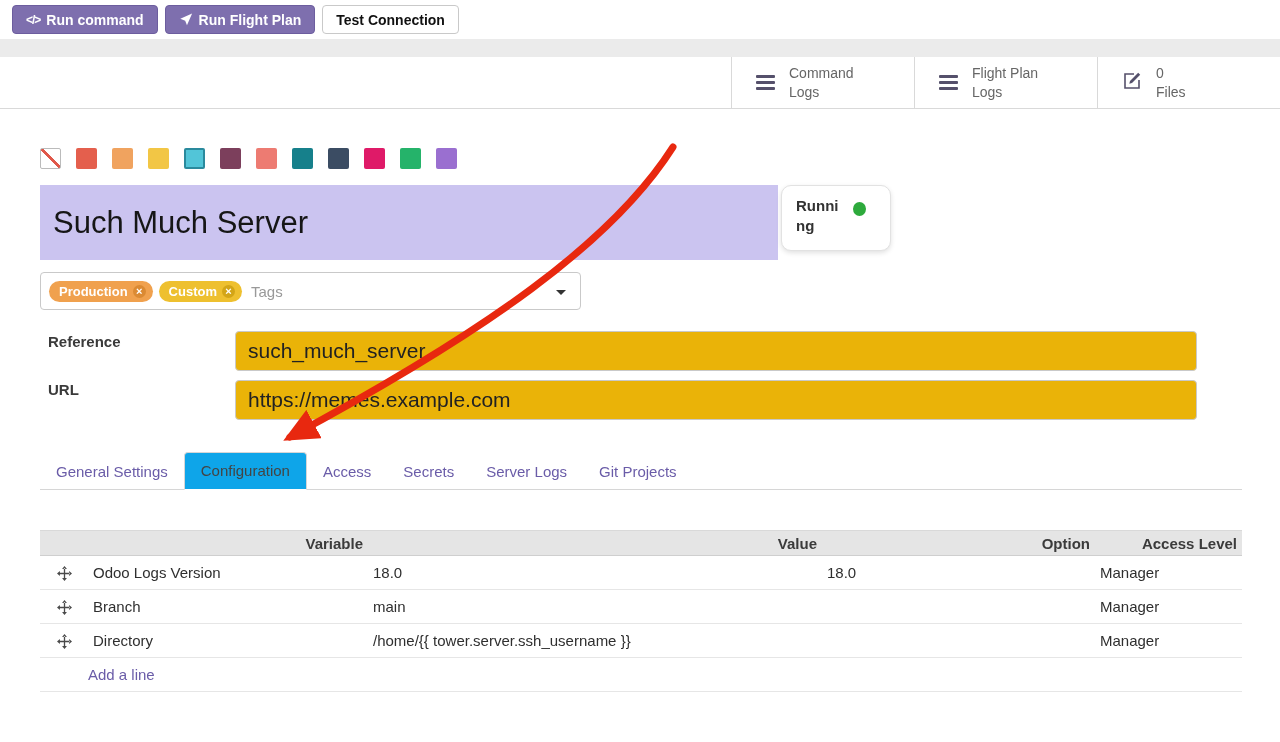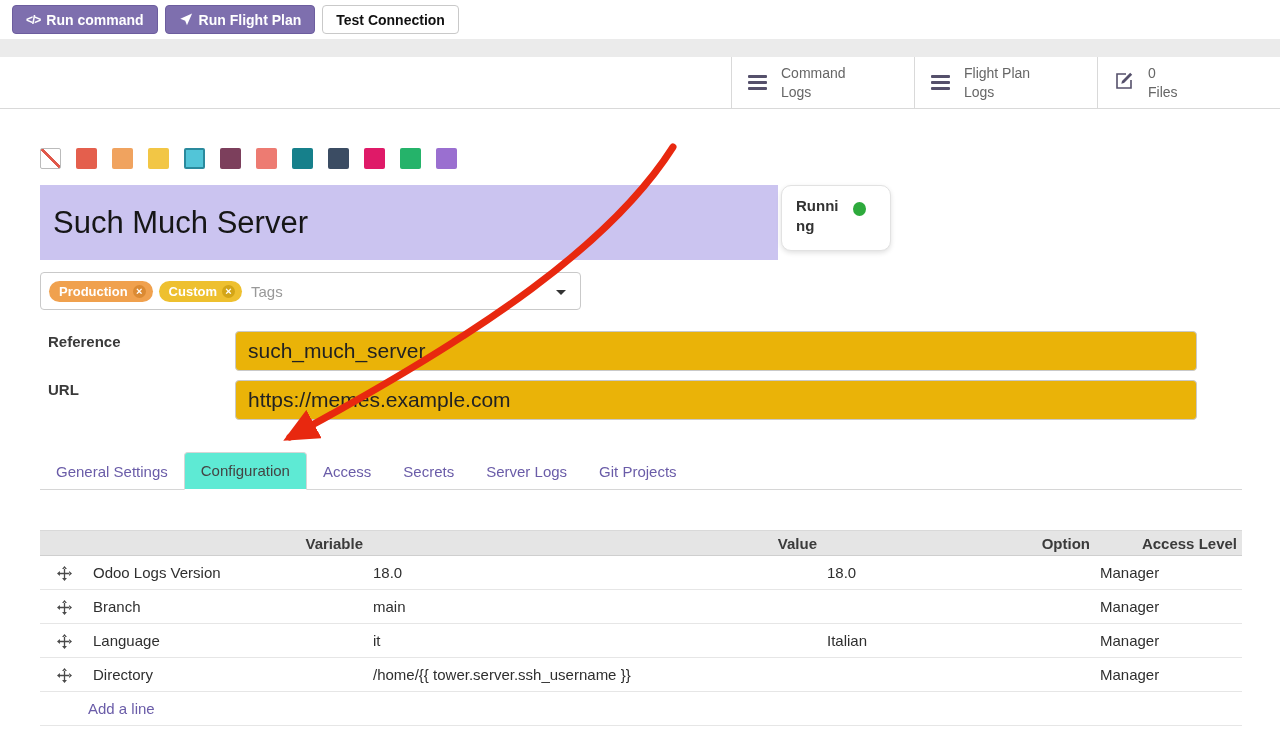--- a/index.html
+++ b/index.html
@@ -18,21 +18,21 @@
   .code-glyph { font-size:12px; font-weight:700; letter-spacing:-1px; }
   .plane-icon svg { display:block; }
 
   
   .band { position:absolute; top:39px; left:0; width:1280px; height:18px; background:#ebebeb; }
 
   
   .stat-row { position:absolute; top:57px; left:0; width:1280px; height:52px;
               border-bottom:1px solid #d9d9d9; display:flex; justify-content:flex-end; background:#fff; }
   .stat-btn { width:183px; border-left:1px solid #d9d9d9; display:flex; align-items:center;
-              gap:14px; padding-left:16px; cursor:pointer; background:#fff; }
+              gap:14px; padding-left:24px; cursor:pointer; background:#fff; }
   .stat-text { font-size:14px; color:#666; line-height:1.3; }
   .icon-bars { width:19px; display:flex; flex-direction:column; gap:3px; }
   .icon-bars i { display:block; height:3px; background:#55506b; border-radius:1px; }
 
   
   .palette { position:absolute; top:148px; left:40px; display:flex; gap:15px; }
   .swatch { width:21px; height:21px; border-radius:2px; cursor:pointer; }
   .swatch-none { background:#fff; border:1px solid #bbb;
     background-image:linear-gradient(45deg, transparent 46%, #e0584a 46%, #e0584a 56%, transparent 56%); }
   .swatch.selected { border:2px solid rgba(10,90,110,.55); }
@@ -75,21 +75,21 @@
                  border:1px solid #c9c9c9; border-radius:4px; font-size:21px; color:#222;
                  padding:0 12px; font-family:inherit; background:#eab308; outline:none; }
   .inp-reference { top:331px; }
   .inp-url { top:380px; }
 
   
   .tabs { position:absolute; left:40px; top:452px; width:1202px; height:38px;
           border-bottom:1px solid #d6d6d6; display:flex; align-items:flex-end; }
   .tab { font-size:15px; color:#6a5ca8; padding:9px 16px 10px; cursor:pointer;
          position:relative; bottom:-1px; white-space:nowrap; }
-  .tab.active { background:#5eead4; border:1px solid #d6d6d6; border-bottom:1px solid #fff;
+  .tab.active { background:#0ea5e9; border:1px solid #d6d6d6; border-bottom:1px solid #fff;
                 border-radius:4px 4px 0 0; color:#444; }
 
   
   .config-table { position:absolute; left:40px; top:530px; width:1202px;
                   border-collapse:collapse; font-size:15px; color:#2f2f2f; }
   .config-table th { background:#e5e5e5; font-weight:700; text-align:right; height:25px;
                      padding:0 5px; border-top:1px solid #d9d9d9; border-bottom:1px solid #cfcfcf;
                      color:#3b3b3b; }
   .config-table td { height:34px; border-bottom:1px solid #e6e6e6; padding:0 5px; background:#fff; }
   .cell-drag { text-align:center; cursor:grab; }
@@ -250,31 +250,20 @@
       <td>main</td>
       <td></td>
       <td>Manager</td>
     </tr>
     <tr>
       <td class="cell-drag">
         <svg width="15" height="15" viewBox="0 0 16 16" fill="#4a4a4a">
             <path d="M8 0 L5.4 3.1 H10.6 Z M8 16 L5.4 12.9 H10.6 Z M0 8 L3.1 5.4 V10.6 Z M16 8 L12.9 5.4 V10.6 Z M7.3 2.5 H8.7 V13.5 H7.3 Z M2.5 7.3 H13.5 V8.7 H2.5 Z"></path>
           </svg>
       </td>
-      <td>Language</td>
-      <td>it</td>
-      <td>Italian</td>
-      <td>Manager</td>
-    </tr>
-    <tr>
-      <td class="cell-drag">
-        <svg width="15" height="15" viewBox="0 0 16 16" fill="#4a4a4a">
-            <path d="M8 0 L5.4 3.1 H10.6 Z M8 16 L5.4 12.9 H10.6 Z M0 8 L3.1 5.4 V10.6 Z M16 8 L12.9 5.4 V10.6 Z M7.3 2.5 H8.7 V13.5 H7.3 Z M2.5 7.3 H13.5 V8.7 H2.5 Z"></path>
-          </svg>
-      </td>
       <td>Directory</td>
       <td>/home/{{ tower.server.ssh_username }}</td>
       <td></td>
       <td>Manager</td>
     </tr>
     <tr>
       <td colspan="5" class="add-line-cell">
         <a class="add-line-link">Add a line</a>
       </td>
     </tr>

